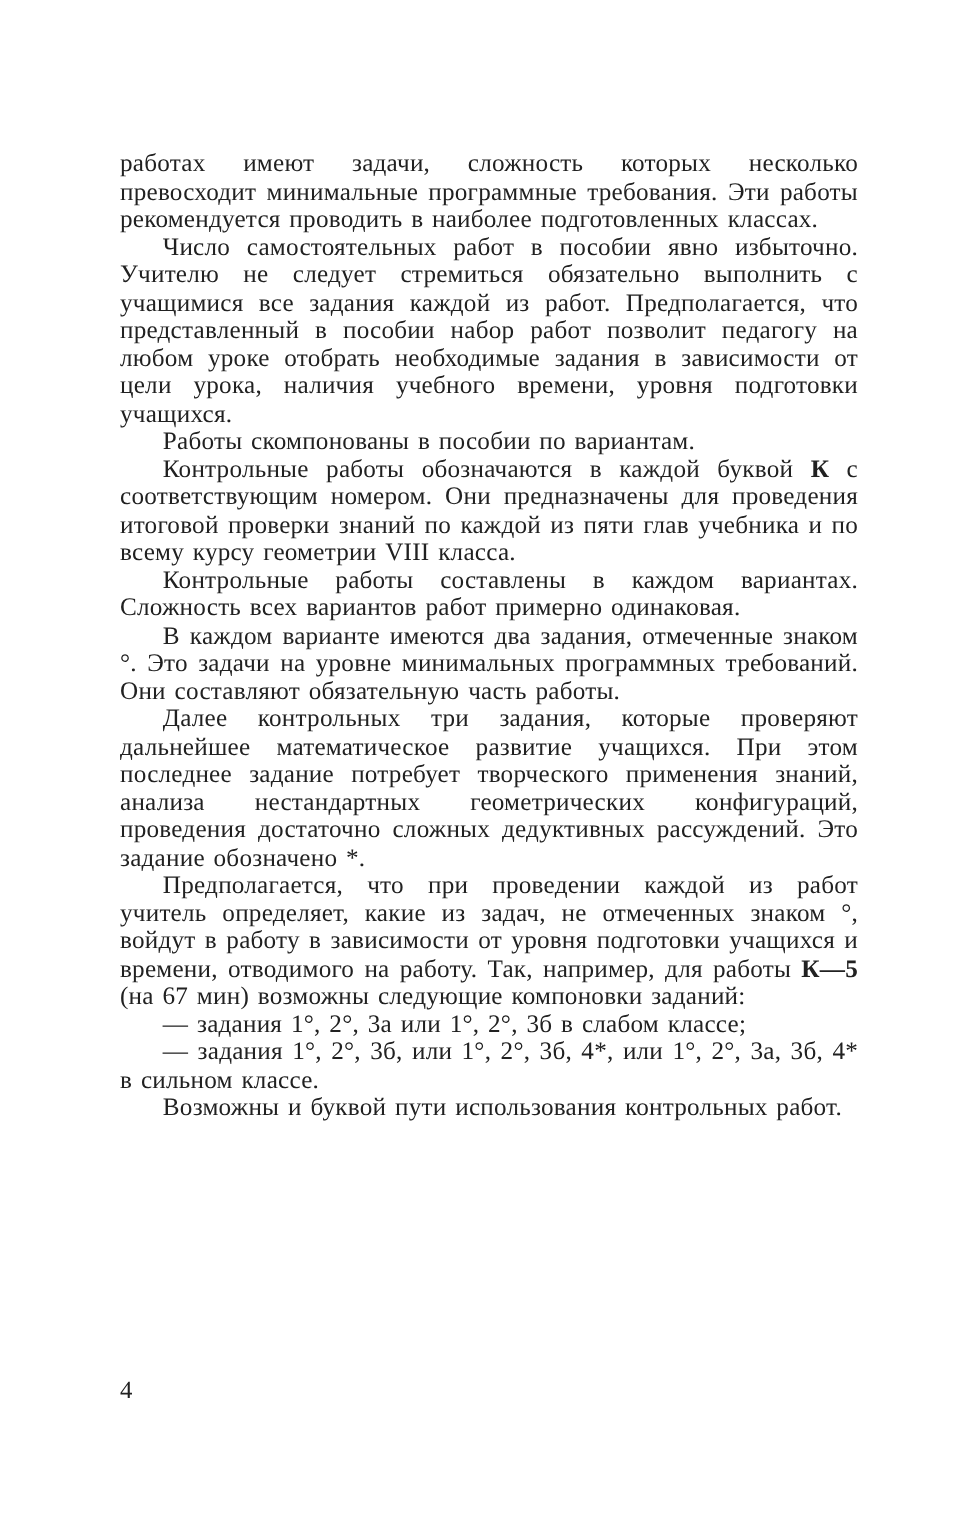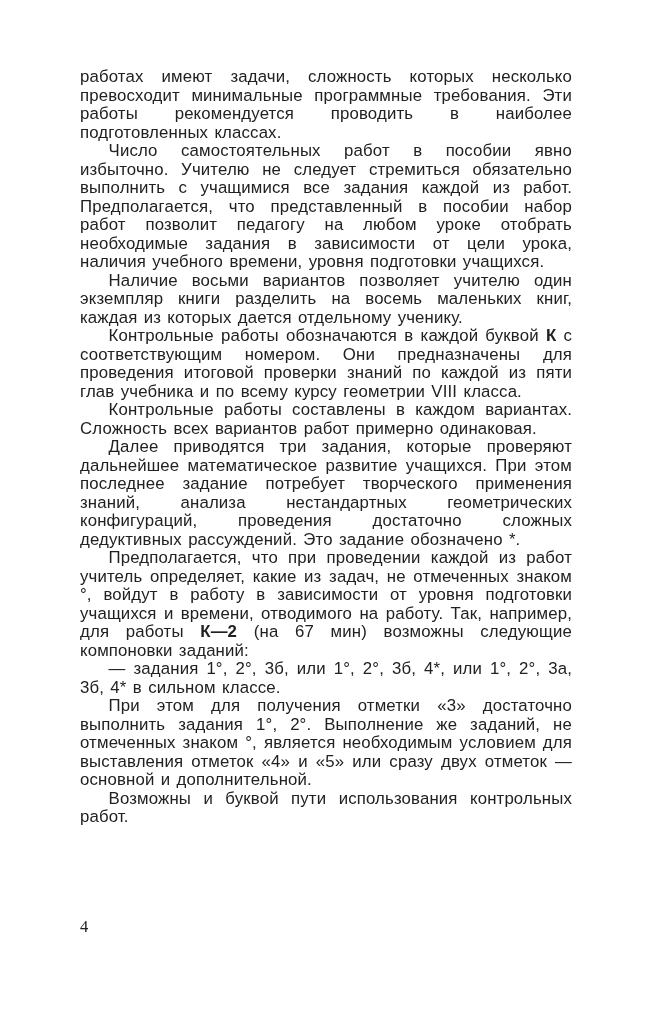--- a/index.html
+++ b/index.html
@@ -10,24 +10,24 @@
   .page {
     position: relative;
     width: 650px;
     height: 1010px;
     background: #ffffff;
     box-sizing: border-box;
     overflow: hidden;
   }
   .text-block {
     position: absolute;
-    top: 68px;
+    top: 100px;
     left: 80px;
     width: 492px;
-    font-family: Liberation Sans, sans-serif;
+    font-family: Liberation Serif, serif;
     font-size: 16.8px;
     line-height: 18.5px;
     color: #212121;
     text-align: justify;
     letter-spacing: 0.15px;
     word-spacing: 1.5px;
   }
   .text-block p {
     margin: 0;
     padding: 0;
@@ -48,23 +48,24 @@
     color: #212121;
   }
 </style>
 </head>
 <body>
 
 <div class="page">
   <div class="text-block">
       <p class="noindent"><span>работах имеют задачи, сложность которых несколько превосходит минимальные программные требования. Эти работы рекомендуется проводить в наиболее подготовленных классах.</span></p>
       <p><span>Число самостоятельных работ в пособии явно избыточно. Учителю не следует стремиться обязательно выполнить с учащимися все задания каждой из работ. Предполагается, что представленный в пособии набор работ позволит педагогу на любом уроке отобрать необходимые задания в зависимости от цели урока, наличия учебного времени, уровня подготовки учащихся.</span></p>
-      <p><span>Наличие восьми вариантов позволяет учителю один экземпляр книги разделить на восемь маленьких книг, каждая из которых дается отдельному ученику.</span></p>
+      <p><span>Работы скомпонованы в пособии по вариантам.</span></p>
       <p><span>Контрольные работы обозначаются в каждой буквой </span><span class="b">К</span><span> с соответствующим номером. Они предназначены для проведения итоговой проверки знаний по каждой из пяти глав учебника и по всему курсу геометрии VIII класса.</span></p>
       <p><span>Контрольные работы составлены в каждом вариантах. Сложность всех вариантов работ примерно одинаковая.</span></p>
-      <p><span>Далее приводятся три задания, которые проверяют дальнейшее математическое развитие учащихся. При этом последнее задание потребует творческого применения знаний, анализа нестандартных геометрических конфигураций, проведения достаточно сложных дедуктивных рассуждений. Это задание обозначено *.</span></p>
-      <p><span>Предполагается, что при проведении каждой из работ учитель определяет, какие из задач, не отмеченных знаком °, войдут в работу в зависимости от уровня подготовки учащихся и времени, отводимого на работу. Так, например, для работы </span><span class="b">К—2</span><span> (на 67 мин) возможны следующие компоновки заданий:</span></p>
+      <p><span>В каждом варианте имеются два задания, отмеченные знаком °. Это задачи на уровне минимальных программных требований. Они составляют обязательную часть работы.</span></p>
+      <p><span>Далее контрольных три задания, которые проверяют дальнейшее математическое развитие учащихся. При этом последнее задание потребует творческого применения знаний, анализа нестандартных геометрических конфигураций, проведения достаточно сложных дедуктивных рассуждений. Это задание обозначено *.</span></p>
+      <p><span>Предполагается, что при проведении каждой из работ учитель определяет, какие из задач, не отмеченных знаком °, войдут в работу в зависимости от уровня подготовки учащихся и времени, отводимого на работу. Так, например, для работы </span><span class="b">К—5</span><span> (на 67 мин) возможны следующие компоновки заданий:</span></p>
+      <p><span>— задания 1°, 2°, 3а или 1°, 2°, 3б в слабом классе;</span></p>
       <p><span>— задания 1°, 2°, 3б, или 1°, 2°, 3б, 4*, или 1°, 2°, 3а, 3б, 4* в сильном классе.</span></p>
-      <p><span>При этом для получения отметки «3» достаточно выполнить задания 1°, 2°. Выполнение же заданий, не отмеченных знаком °, является необходимым условием для выставления отметок «4» и «5» или сразу двух отметок — основной и дополнительной.</span></p>
       <p><span>Возможны и буквой пути использования контрольных работ.</span></p>
     </div>
   <div class="page-number">4</div>
 </div>
 
 </body></html>

